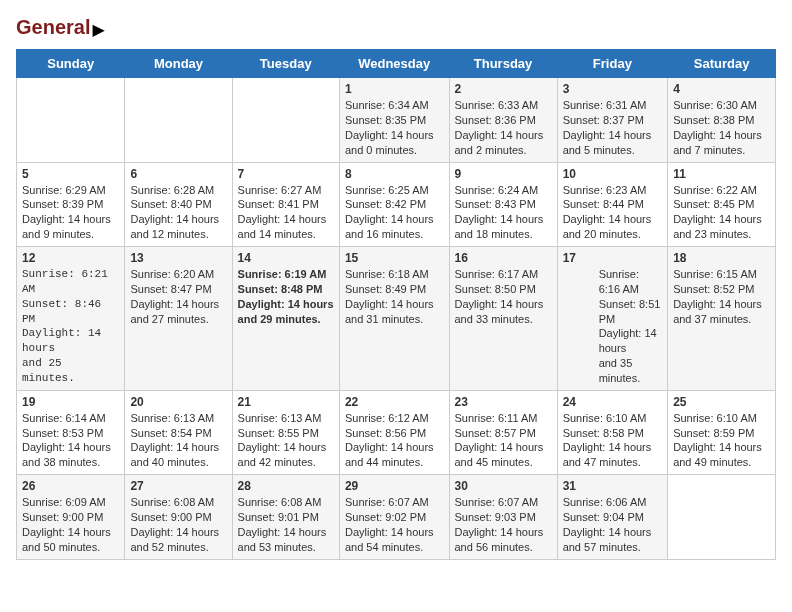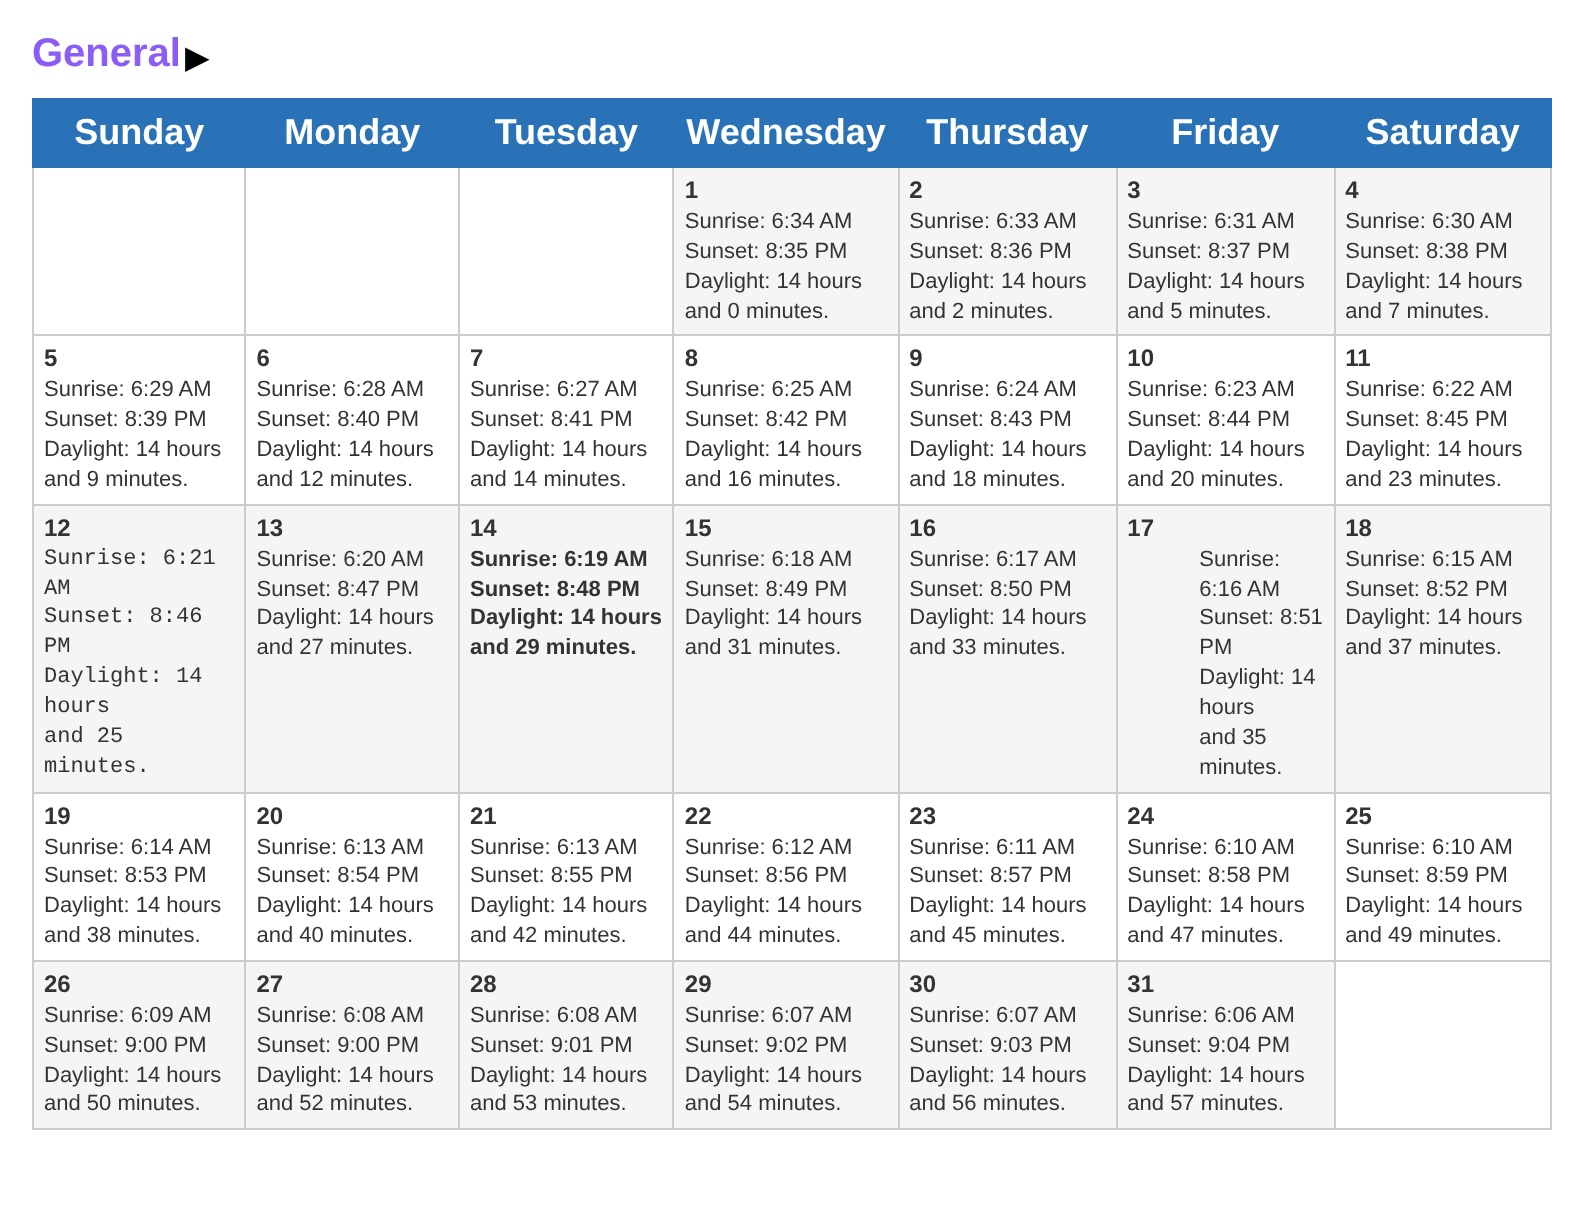--- a/index.html
+++ b/index.html
@@ -36,21 +36,21 @@
     }
     table {
       width: 100%;
       border-collapse: collapse;
     }
     thead tr th {
       background-color: #2a72b8;
       color: #fff;
       text-align: center;
       padding: 6px 4px;
-      font-size: 18px;
+      font-size: 13px;
       font-weight: bold;
       border: 1px solid #2a72b8;
     }
     tbody tr td {
       vertical-align: top;
       border: 1px solid #ccc;
       padding: 4px 5px;
       font-size: 10.5px;
       color: #333;
       width: 113px;
@@ -76,21 +76,21 @@
     .empty-cell {
       background: #fff !important;
     }
   </style>
 </head>
 <body>
 
 <div class="header">
   <div class="logo">
     <div>
-      <span style="font-size:20px;font-weight:bold;color:#8b5cf6;">General</span><span style="display:inline-block;margin-left:2px;vertical-align:middle;">▶</span>
+      <span style="font-size:20px;font-weight:bold;color:#7f1d1d;">General</span><span style="display:inline-block;margin-left:2px;vertical-align:middle;">▶</span>
     </div>
     <div style="font-size:20px;font-weight:bold;color:#2a72b8;margin-top:-2px;"></div>
   </div>
   <div class="title-block">
     <h1></h1>
     <h2></h2>
   </div>
 </div>
 
 <table>

